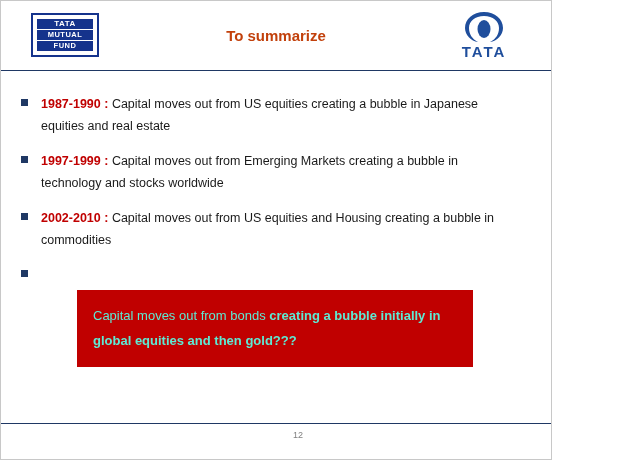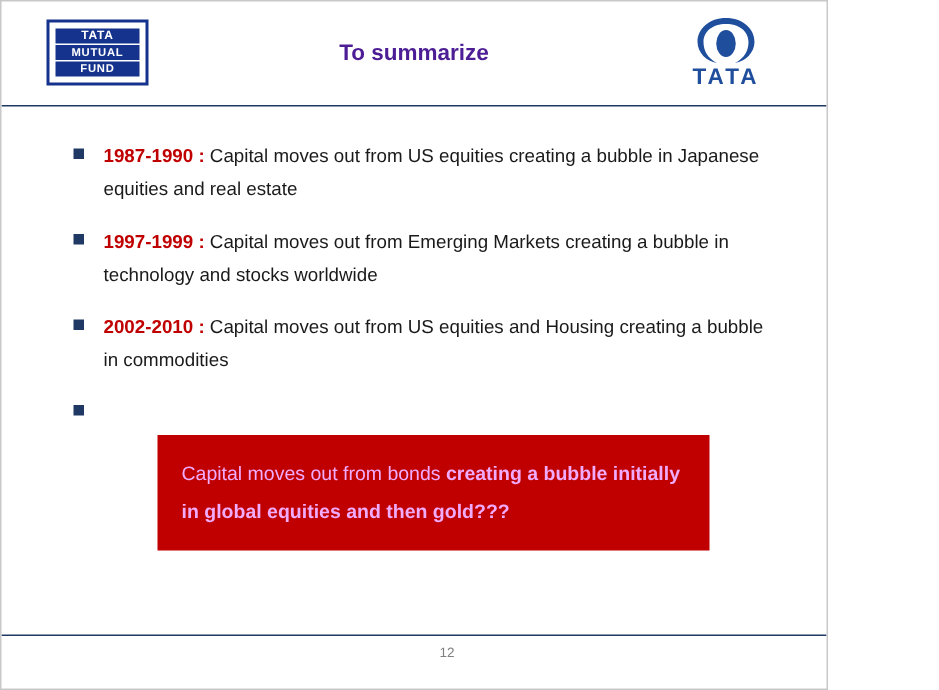--- a/index.html
+++ b/index.html
@@ -57,21 +57,21 @@
     font-size: 8px;
   }
   .page-title {
     position: absolute;
     left: 0;
     right: 0;
     top: 26px;
     text-align: center;
     font-size: 15px;
     font-weight: bold;
-    color: #4c1d95;
+    color: #c2410c;
   }
   .logo-right {
     position: absolute;
     right: 28px;
     top: 10px;
     width: 78px;
     height: 50px;
     display: flex;
     flex-direction: column;
     align-items: center;
@@ -87,21 +87,21 @@
     margin-top: 1px;
   }
 
   
   .content {
     position: absolute;
     left: 0;
     right: 0;
     top: 70px;
     bottom: 36px;
-    padding: 22px 30px 0 42px;
+    padding: 22px 30px 0 14px;
     box-sizing: border-box;
   }
   .bullet {
     display: flex;
     align-items: flex-start;
     margin-bottom: 13px;
   }
   .bullet .marker {
     flex: 0 0 auto;
     width: 7px;
@@ -116,21 +116,21 @@
   }
   .bullet .years {
     color: #c00000;
     font-weight: bold;
   }
 
   
   .callout {
     margin: 6px 48px 0 62px;
     background: #c00000;
-    color: #f0abfc;
+    color: #5eead4;
     padding: 13px 16px 14px 16px;
     box-sizing: border-box;
   }
   .callout .line {
     font-size: 13px;
     line-height: 25px;
   }
   .callout .strong {
     font-weight: bold;
   }

